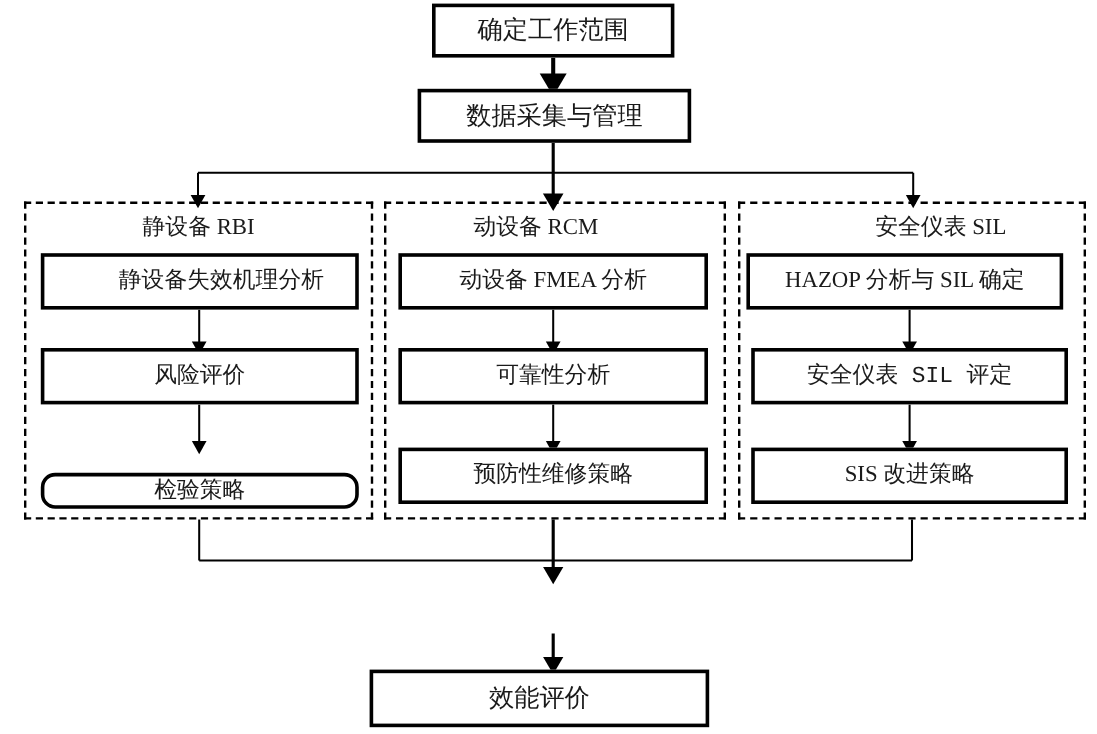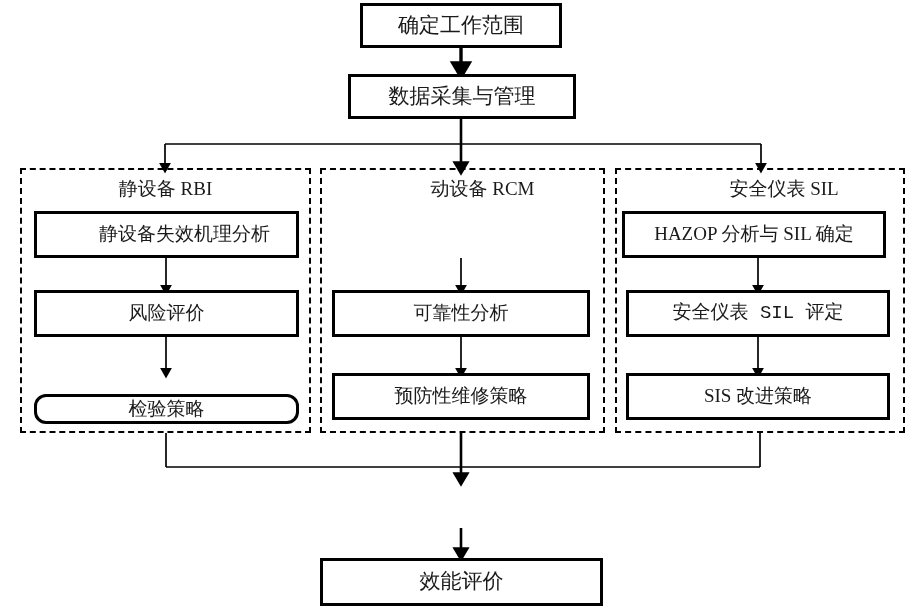--- a/index.html
+++ b/index.html
@@ -120,22 +120,25 @@
     <span class="node-label">静设备失效机理分析</span>
   </div>
   <div class="node fs-inner" style="left:34px; top:290px; width:265px; height:47px;">
     <span class="node-label">风险评价</span>
   </div>
   <div class="node fs-inner" style="left:34px; top:394px; width:265px; height:30px;border-radius:12px;">
     <span class="node-label">检验策略</span>
   </div>
 
   <div class="group" style="left:320px; top:168px; width:285px; height:265px;"></div>
-  <div class="group-title fs-group" style="left:340px; top:176px; width:285px;">动设备 RCM</div>
+  <div class="group-title fs-group" style="left:304px; top:176px; width:285px;">动设备 RCM</div>
 
+  <div class="node fs-inner" style="left:332px; top:211px; width:258px; height:47px;">
+    <span class="node-label">动设备 FMEA 分析</span>
+  </div>
   <div class="node fs-inner" style="left:332px; top:373px; width:258px; height:47px;">
     <span class="node-label">预防性维修策略</span>
   </div>
   <div class="node fs-inner" style="left:332px; top:290px; width:258px; height:47px;">
     <span class="node-label">可靠性分析</span>
   </div>
 
   <div class="group" style="left:615px; top:168px; width:290px; height:265px;"></div>
   <div class="group-title fs-group" style="left:639px; top:176px; width:290px;">安全仪表 SIL</div>
 
@@ -143,17 +146,17 @@
     <span class="node-label">HAZOP 分析与 SIL 确定</span>
   </div>
   <div class="node fs-inner" style="left:626px; top:290px; width:264px; height:47px;font-family:Liberation Mono, monospace;">
     <span class="node-label">安全仪表 SIL 评定</span>
   </div>
   <div class="node fs-inner" style="left:626px; top:373px; width:264px; height:47px;">
     <span class="node-label">SIS 改进策略</span>
   </div>
 
 
-  <div class="node fs-bot" style="left:320px; top:558px; width:283px; height:48px;">
+  <div class="node fs-bot" style="left:308px; top:558px; width:283px; height:48px;">
     <span class="node-label">效能评价</span>
   </div>
 
 </div>
 
 </body></html>

